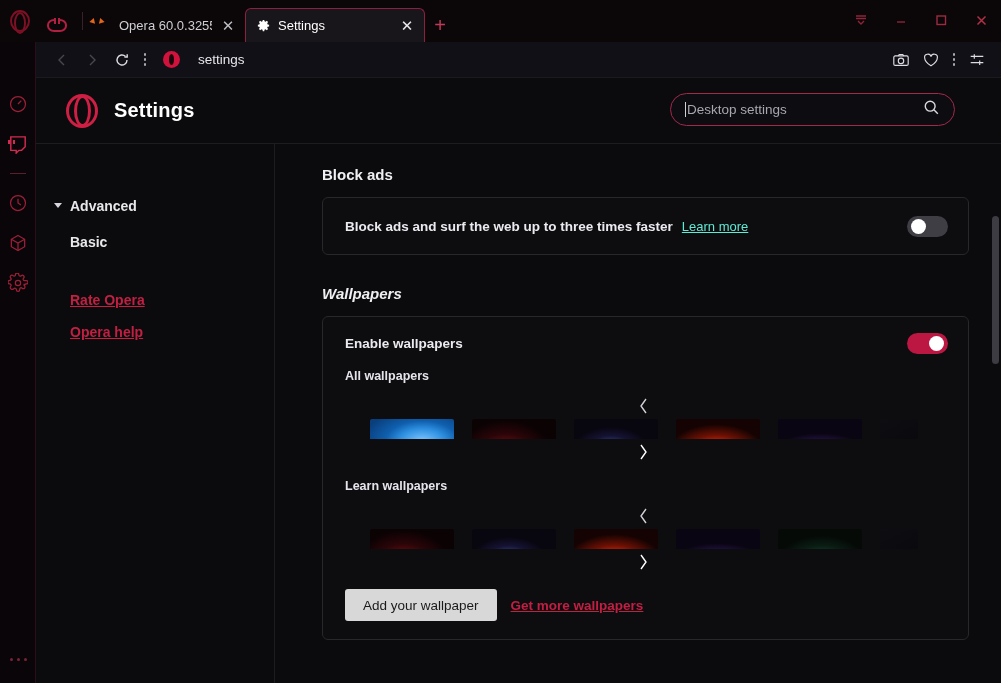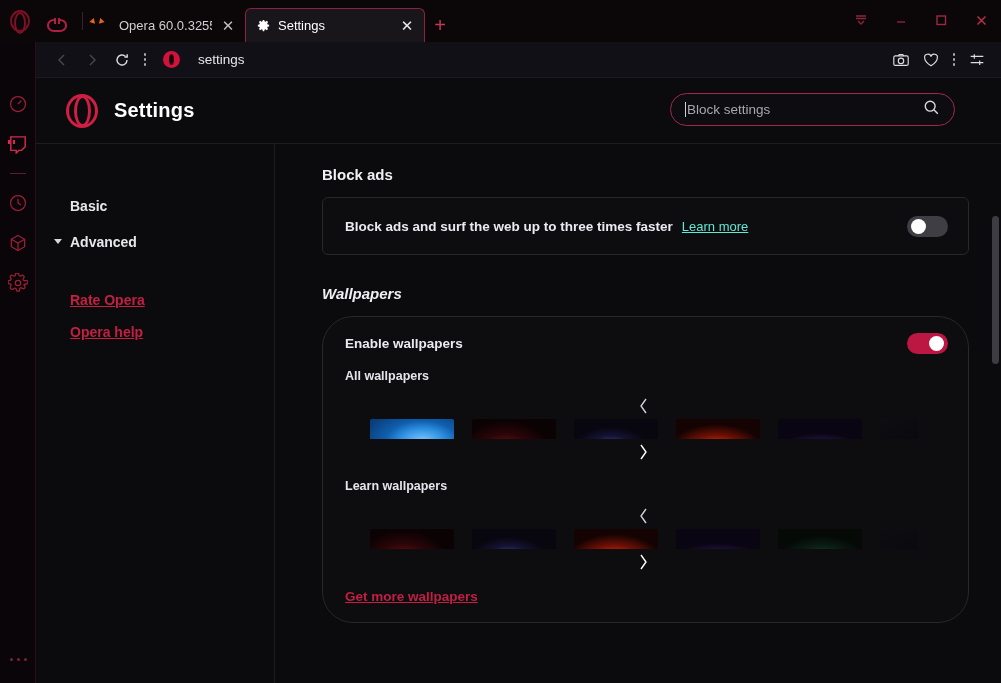--- a/index.html
+++ b/index.html
@@ -148,21 +148,21 @@
   .card-row .txt { color:#eaeaef; font-size:13.5px; font-weight:bold; }
   .card-row .lm { color:#5eead4; font-size:13px; text-decoration:underline; margin-left:9px; font-weight:normal;}
 
   .toggle { margin-left:auto; width:41px; height:21px; border-radius:11px; position:relative; }
   .toggle.off { background:#3e3e44; }
   .toggle.on  { background:#bb1742; }
   .toggle .knob { position:absolute; top:3px; width:15px;height:15px;border-radius:50%; background:#ffffff; }
   .toggle.off .knob { left:4px; }
   .toggle.on  .knob { right:4px; }
 
-  .wp-card { padding:0 0 18px 0;border-radius:31px; }
+  .wp-card { padding:0 0 18px 0; }
   .wp-top { display:flex; align-items:center; height:52px; padding:0 20px 0 22px; }
   .wp-top .txt { color:#eaeaef; font-size:13.5px; font-weight:bold; }
   .sublabel { color:#e4e4ea; font-size:12.5px; font-weight:bold; padding-left:22px; margin-bottom:10px; }
 
   .carousel { display:flex; align-items:center; height:72px; padding:0 10px 0 6px; gap:0; position:relative;flex-direction:column; }
   .arrow { width:26px; flex:0 0 26px; display:flex; align-items:center; justify-content:center; color:#d8d8de; }
   .thumbs { display:flex; gap:18px; overflow:hidden; flex:1; }
   .thumb { width:84px; height:65px; flex:0 0 84px; border-radius:2px; position:relative; overflow:hidden; }
   .thumb .chk { position:absolute; inset:0; display:flex; align-items:center; justify-content:center; }
   .thumb .cap {
@@ -363,39 +363,39 @@
     <div class="page-head">
       <div class="brand">
         <span class="brand-logo">
             <span class="ring"></span>
           </span>
         <span class="brand-title">Settings</span>
       </div>
 
       <div class="searchbox">
         <span class="caret"></span>
-        <span class="ph">Block settings</span>
+        <span class="ph">Desktop settings</span>
         <span class="sicon">
           <svg width="17" height="17" viewBox="0 0 18 18" fill="none" stroke="#d8d8de" stroke-width="1.5">
             <circle cx="7.6" cy="7.6" r="5.2"></circle>
               <path d="M11.5 11.5l4.2 4.2"></path>
           </svg>
         </span>
       </div>
     </div>
 
     <div class="page-body">
 
       <div class="nav">
         <div class="nav-item">
-          <span>Basic</span>
-        </div>
-        <div class="nav-item">
           <span class="caret"></span>
           <span>Advanced</span>
+        </div>
+        <div class="nav-item">
+          <span>Basic</span>
         </div>
         <div class="nav-gap"></div>
         <div class="nav-link">
           <a href="#">Rate Opera</a>
         </div>
         <div class="nav-link">
           <a href="#">Opera help</a>
         </div>
       </div>
 
@@ -475,20 +475,21 @@
                 <div class="thumb w-dark clipped"></div>
               </div>
             <div class="arrow">
               <svg width="13" height="20" viewBox="0 0 13 20" fill="none" stroke="#ffffff" stroke-width="1.4">
                   <path d="M4 3l5 7-5 7"></path>
                 </svg>
             </div>
           </div>
 
           <div class="wp-actions">
+            <button class="btn-add">Add your wallpaper</button>
             <a href="#" class="link-more">Get more wallpapers</a>
           </div>
         </div>
 
         <div class="vscroll">
           <div class="thumb-bar"></div>
         </div>
       </div>
     </div>
   </div>

